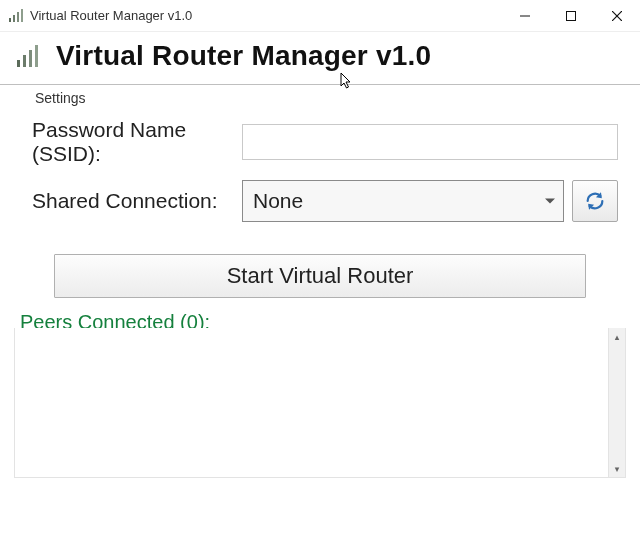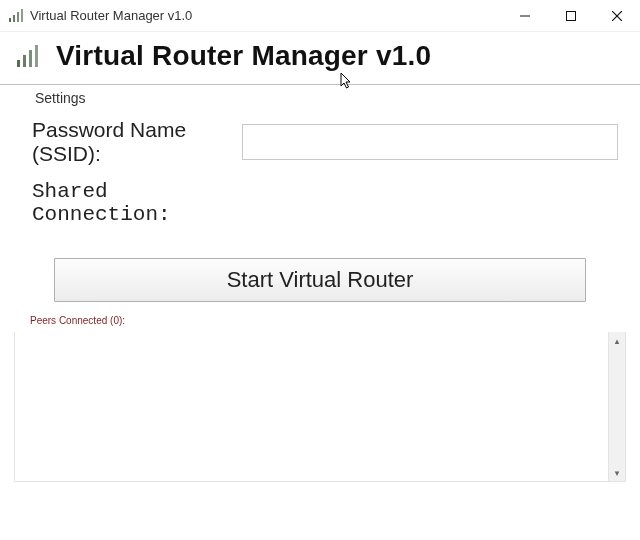--- a/index.html
+++ b/index.html
@@ -144,25 +144,25 @@
     }
     
     .peers-group {
       margin: 4px 12px 12px 12px;
       position: relative;
       padding: 14px 2px 2px 2px;
       height: 172px;
     }
     .peers-label {
       position: absolute;
-      top: -3px; left: 16px;
+      top: -3px; left: 6px;
       background: #fff;
       padding: 0 2px;
-      font-size: 10px;
-      color: #7f1d1d;
+      font-size: 20px;
+      color: #15803d;
     }
     .peers-list {
       border: 1px solid #e3e3e3;
       border-top: none;
       height: 150px;
       position: relative;
       background: #fff;
     }
     .vscrollbar {
       position: absolute;
@@ -243,22 +243,36 @@
   <span class="group-label">Settings</span>
 
   <div class="row">
     <div class="row-label">Password Name (SSID):</div>
     <div class="field">
       <input type="text" class="text-input" value="" style="">
     </div>
   </div>
 
 
-  <div class="row" style="margin-bottom:4px;font-family:Liberation Mono, monospace;">
+  <div class="row" style="margin-bottom:4px;">
     <div class="row-label">Shared Connection:</div>
+    <div class="field select-wrap">
+      <div class="select">
+        <span>None</span>
+        <span class="caret"></span>
+      </div>
+      <div class="refresh-btn">
+        <svg width="22" height="22" viewBox="0 0 24 24">
+          <path d="M4 12a8 8 0 0 1 13.9-5.4" fill="none" stroke="#2e6fb5" stroke-width="2.4" stroke-linecap="round"></path>
+          <polygon points="18.5,2.5 19.5,9 13,8" fill="#2e6fb5"></polygon>
+          <path d="M20 12a8 8 0 0 1-13.9 5.4" fill="none" stroke="#2e6fb5" stroke-width="2.4" stroke-linecap="round"></path>
+          <polygon points="5.5,21.5 4.5,15 11,16" fill="#2e6fb5"></polygon>
+        </svg>
+      </div>
+    </div>
   </div>
 </div>
 
 <div class="start-wrap">
   <button class="start-btn">Start Virtual Router</button>
 </div>
 
 <div class="peers-group">
   <span class="peers-label">Peers Connected (0):</span>
   <div class="peers-list">

